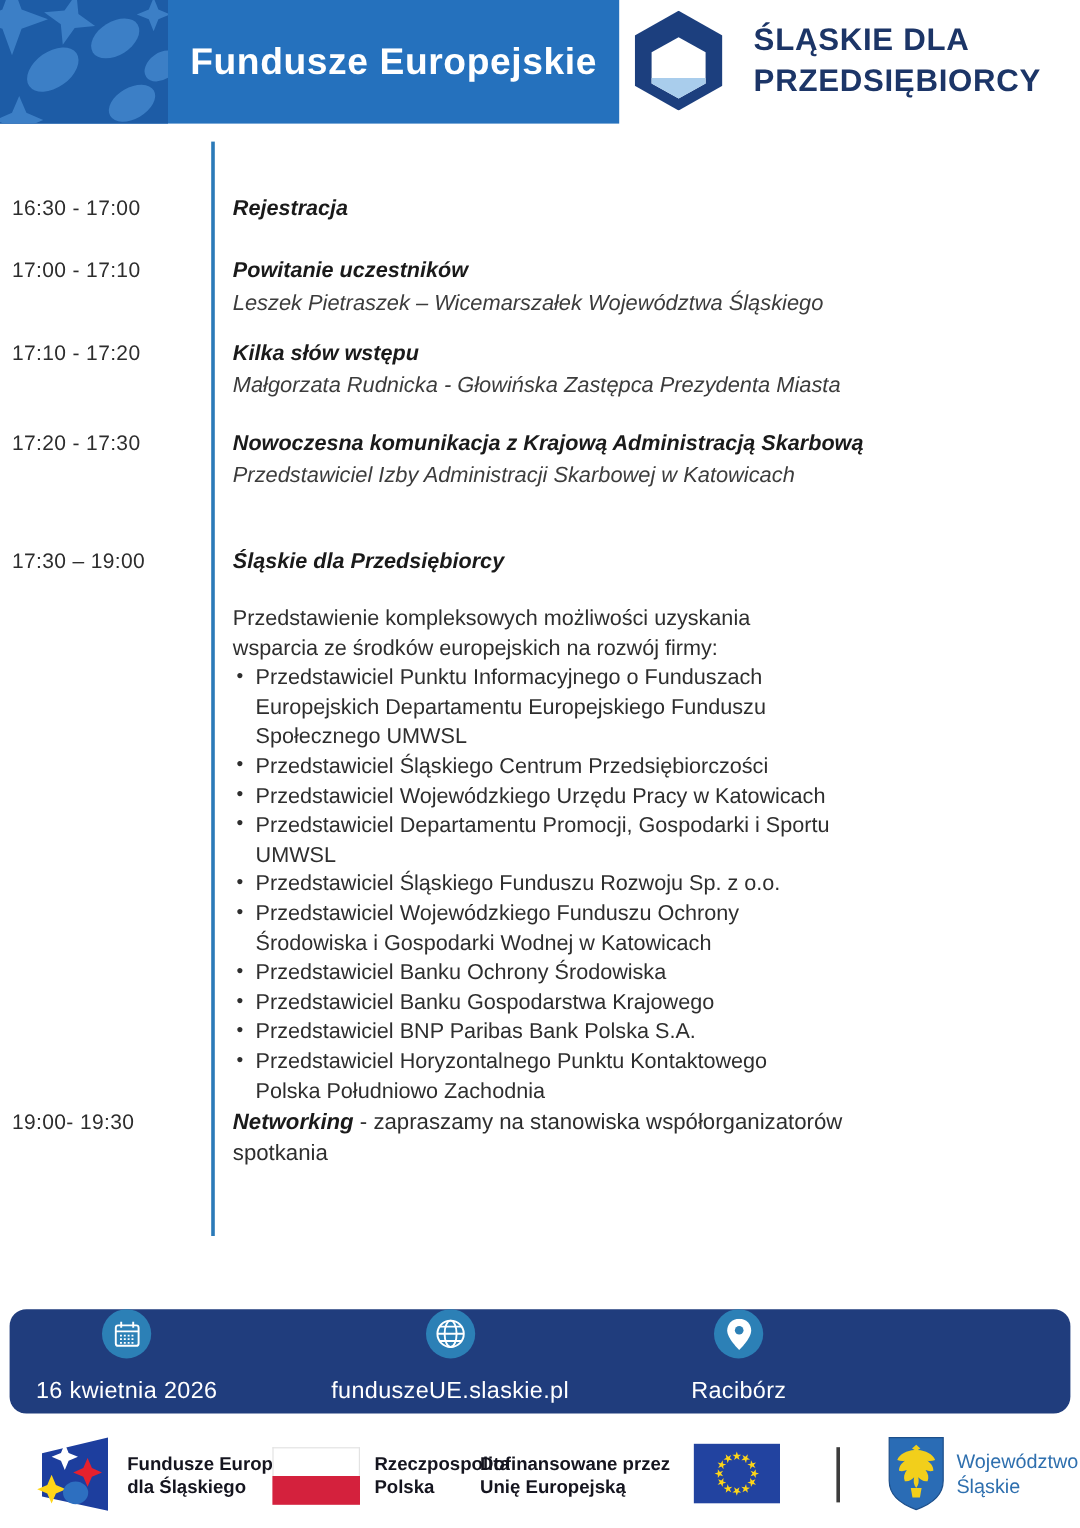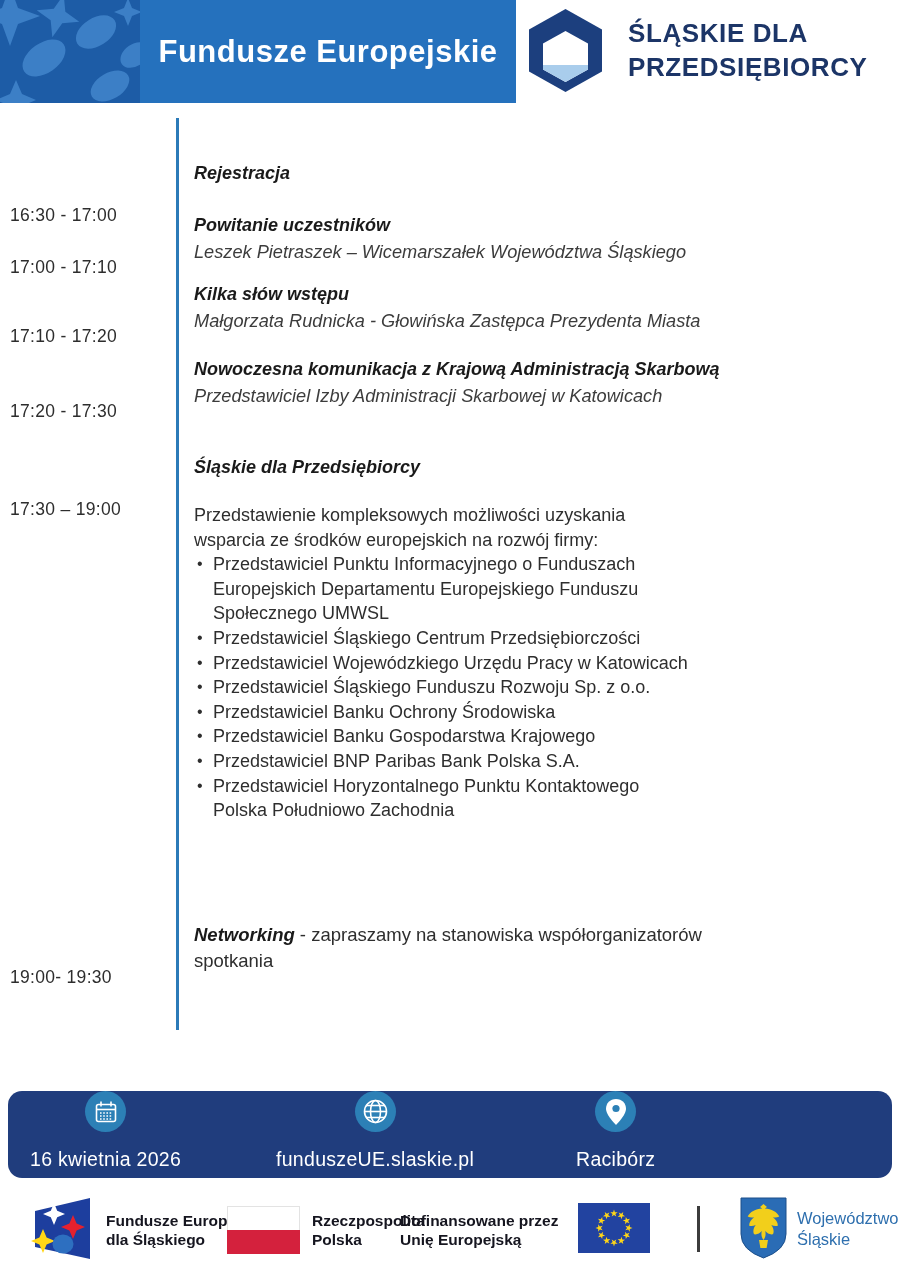--- a/index.html
+++ b/index.html
@@ -12,21 +12,21 @@
   .banner-title{position:absolute;left:140px;top:0;width:376px;height:103px;
                 display:flex;align-items:center;justify-content:center;
                 color:#ffffff;font-size:31px;font-weight:bold;letter-spacing:.5px;}
   .hex-logo{position:absolute;left:529px;top:9px;}
   .event-title{position:absolute;left:628px;top:16px;font-size:26px;font-weight:800;
                color:#1c3567;line-height:34px;letter-spacing:.6px;}
 
   
   .vline{position:absolute;left:176px;top:118px;width:3px;height:912px;background:#2b7ab8;}
   .row{position:absolute;left:0;width:900px;}
-  .time{position:absolute;left:10px;top:3px;font-size:17.5px;color:#2d2d2d;letter-spacing:.3px;white-space:nowrap;margin-top:42px;}
+  .time{position:absolute;left:10px;top:3px;font-size:17.5px;color:#2d2d2d;letter-spacing:.3px;white-space:nowrap;}
   .content{position:absolute;left:194px;width:690px;}
   .s-title{font-size:18px;font-weight:bold;font-style:italic;color:#1a1a1a;line-height:26px;}
   .s-sub{font-size:18.2px;font-style:italic;color:#3c3c3c;line-height:25px;margin-top:2px;}
   .para{font-size:18px;line-height:24.6px;color:#2e2e2e;white-space:pre-line;}
   ul.bullets{margin:0;padding:0;list-style:none;margin-top:0;}
   ul.bullets li{position:relative;padding-left:19px;font-size:18px;line-height:24.6px;
                 color:#2e2e2e;white-space:pre-line;}
   ul.bullets li::before{content:"•";position:absolute;left:3px;top:0;font-size:16px;}
   .net-text{font-size:18.5px;line-height:25.5px;color:#2e2e2e;white-space:pre-line;}
   .net-title{font-weight:bold;font-style:italic;color:#1a1a1a;}
@@ -136,21 +136,25 @@
   <div class="row" style="top:503px">
     <div class="content">
       <div class="para">Przedstawienie kompleksowych możliwości uzyskania
 wsparcia ze środków europejskich na rozwój firmy:</div>
       <ul class="bullets">
         <li>Przedstawiciel Punktu Informacyjnego o Funduszach
 Europejskich Departamentu Europejskiego Funduszu
 Społecznego UMWSL</li>
         <li>Przedstawiciel Śląskiego Centrum Przedsiębiorczości</li>
         <li>Przedstawiciel Wojewódzkiego Urzędu Pracy w Katowicach</li>
+        <li>Przedstawiciel Departamentu Promocji, Gospodarki i Sportu
+UMWSL</li>
         <li>Przedstawiciel Śląskiego Funduszu Rozwoju Sp. z o.o.</li>
+        <li>Przedstawiciel Wojewódzkiego Funduszu Ochrony
+Środowiska i Gospodarki Wodnej w Katowicach</li>
         <li>Przedstawiciel Banku Ochrony Środowiska</li>
         <li>Przedstawiciel Banku Gospodarstwa Krajowego</li>
         <li>Przedstawiciel BNP Paribas Bank Polska S.A.</li>
         <li>Przedstawiciel Horyzontalnego Punktu Kontaktowego
 Polska Południowo Zachodnia</li>
       </ul>
     </div>
   </div>
 
   <div class="row" style="top:922px">

